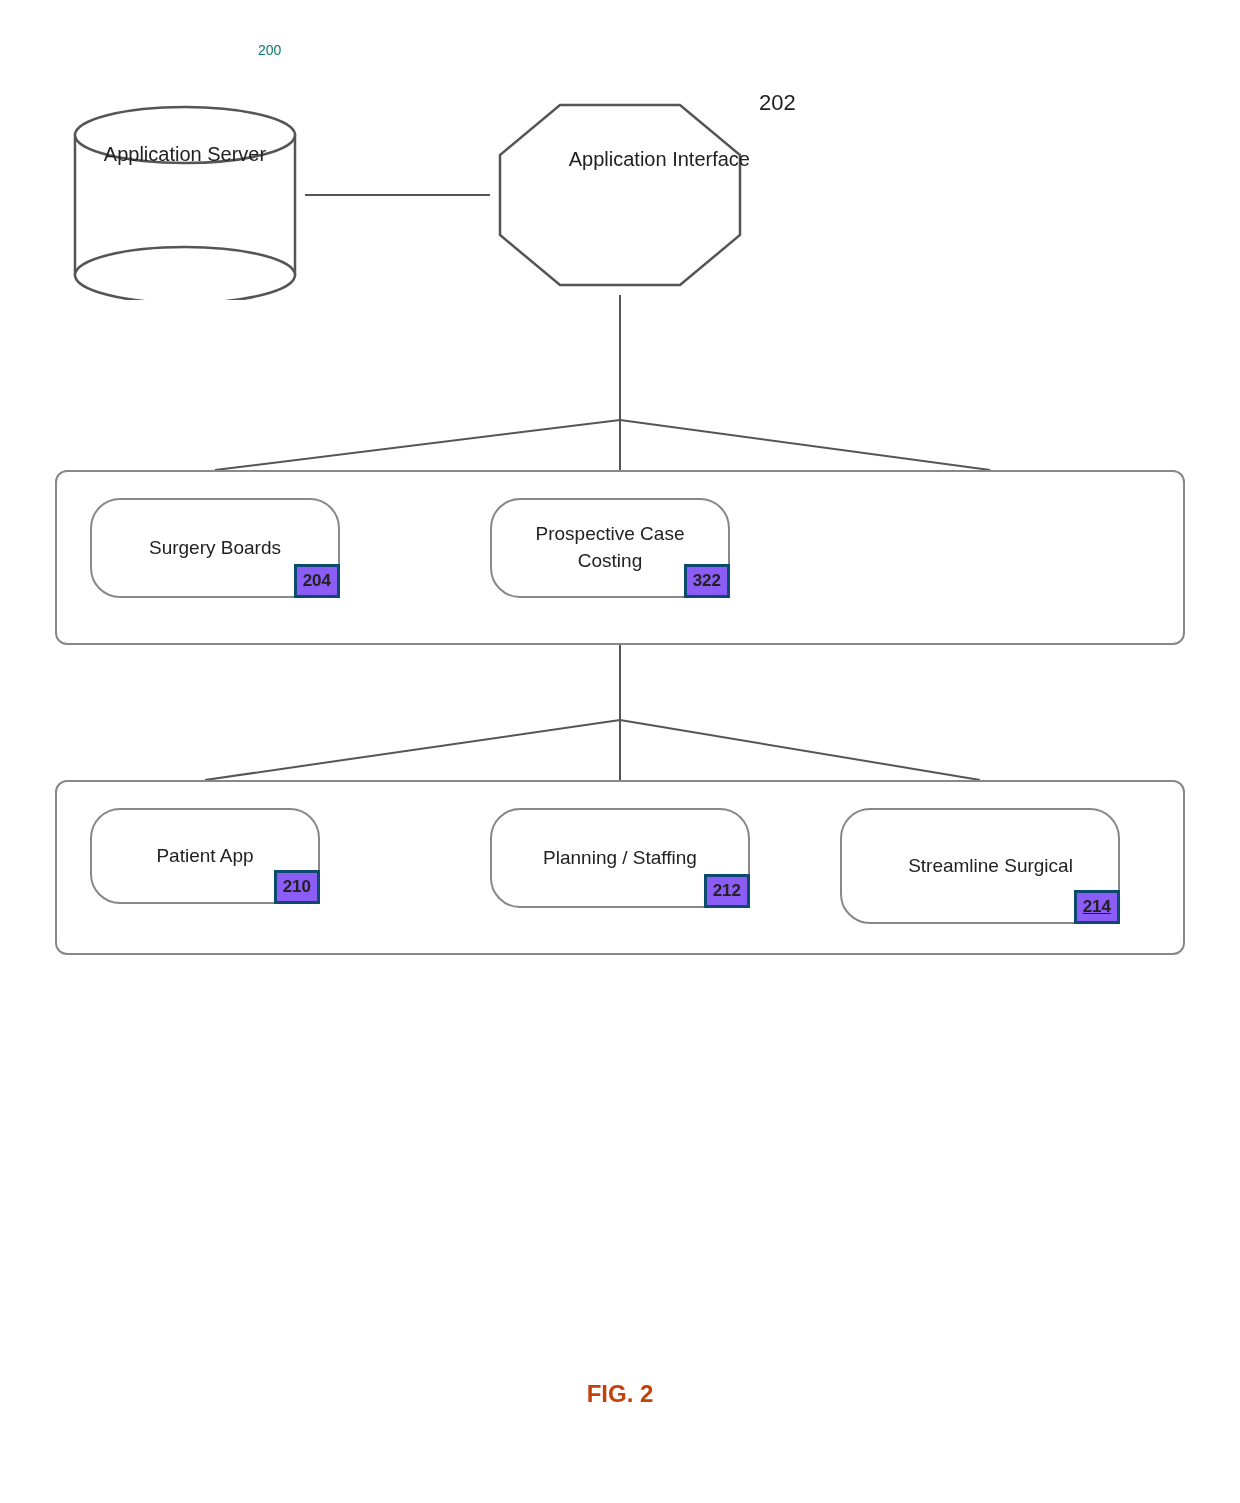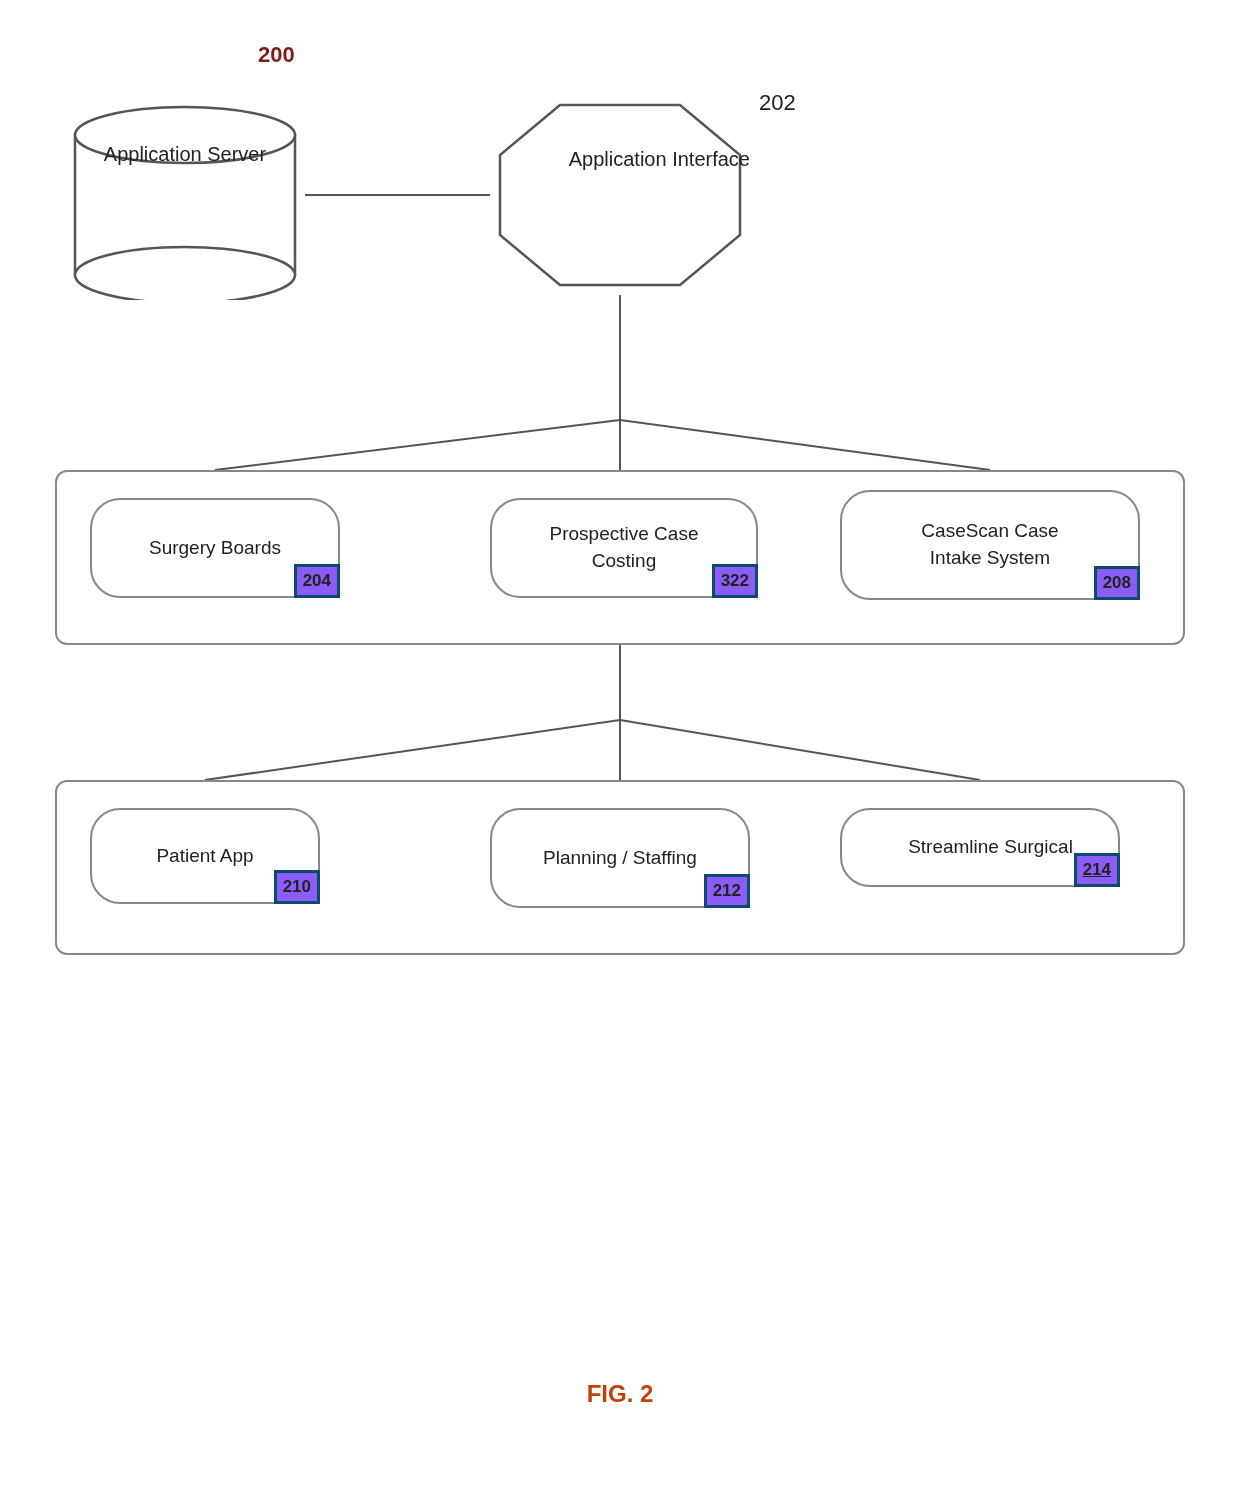--- a/index.html
+++ b/index.html
@@ -17,23 +17,23 @@
       position: relative;
       width: 1240px;
       height: 1503px;
     }
 
     
     .label-200 {
       position: absolute;
       top: 42px;
       left: 258px;
-      font-size: 22px;
-      font-weight: bold;
-      color: #7f1d1d;
+      font-size: 14px;
+      font-weight: normal;
+      color: #0f766e;
     }
 
     .label-202 {
       position: absolute;
       top: 90px;
       left: 750px;
       font-size: 22px;
       font-weight: normal;
       color: #222;
       margin-left: 9px;
@@ -157,21 +157,21 @@
 
     .num-204 {
       bottom: -2px;
       right: -2px;
     }
 
     
     .mod-206 {
       top: 498px;
       left: 490px;
-      width: 268px;
+      width: 240px;
       height: 100px;
     }
 
     .num-206 {
       bottom: -2px;
       right: -2px;
     }
 
     
     .mod-208 {
@@ -211,21 +211,21 @@
     .num-212 {
       bottom: -2px;
       right: -2px;
     }
 
     
     .mod-214 {
       top: 808px;
       left: 840px;
       width: 280px;
-      height: 79px;
+      height: 116px;
       padding-left: 21px;
     }
 
     .num-214 {
       bottom: -2px;
       right: -2px;
       text-decoration: underline;
     }
 
     
@@ -294,24 +294,20 @@
   <div class="module-box mod-204">
     <span>Surgery Boards</span>
     <div class="module-num num-204">204</div>
   </div>
 
   <div class="module-box mod-206">
     <span>Prospective Case<br>Costing</span>
     <div class="module-num num-206">322</div>
   </div>
 
-  <div class="module-box mod-208">
-    <span>CaseScan Case<br>Intake System</span>
-    <div class="module-num num-208">208</div>
-  </div>
 
   <div class="group-box group-box-2"></div>
 
   <div class="module-box mod-210">
     <span>Patient App</span>
     <div class="module-num num-210">210</div>
   </div>
 
   <div class="module-box mod-212">
     <span>Planning / Staffing</span>

